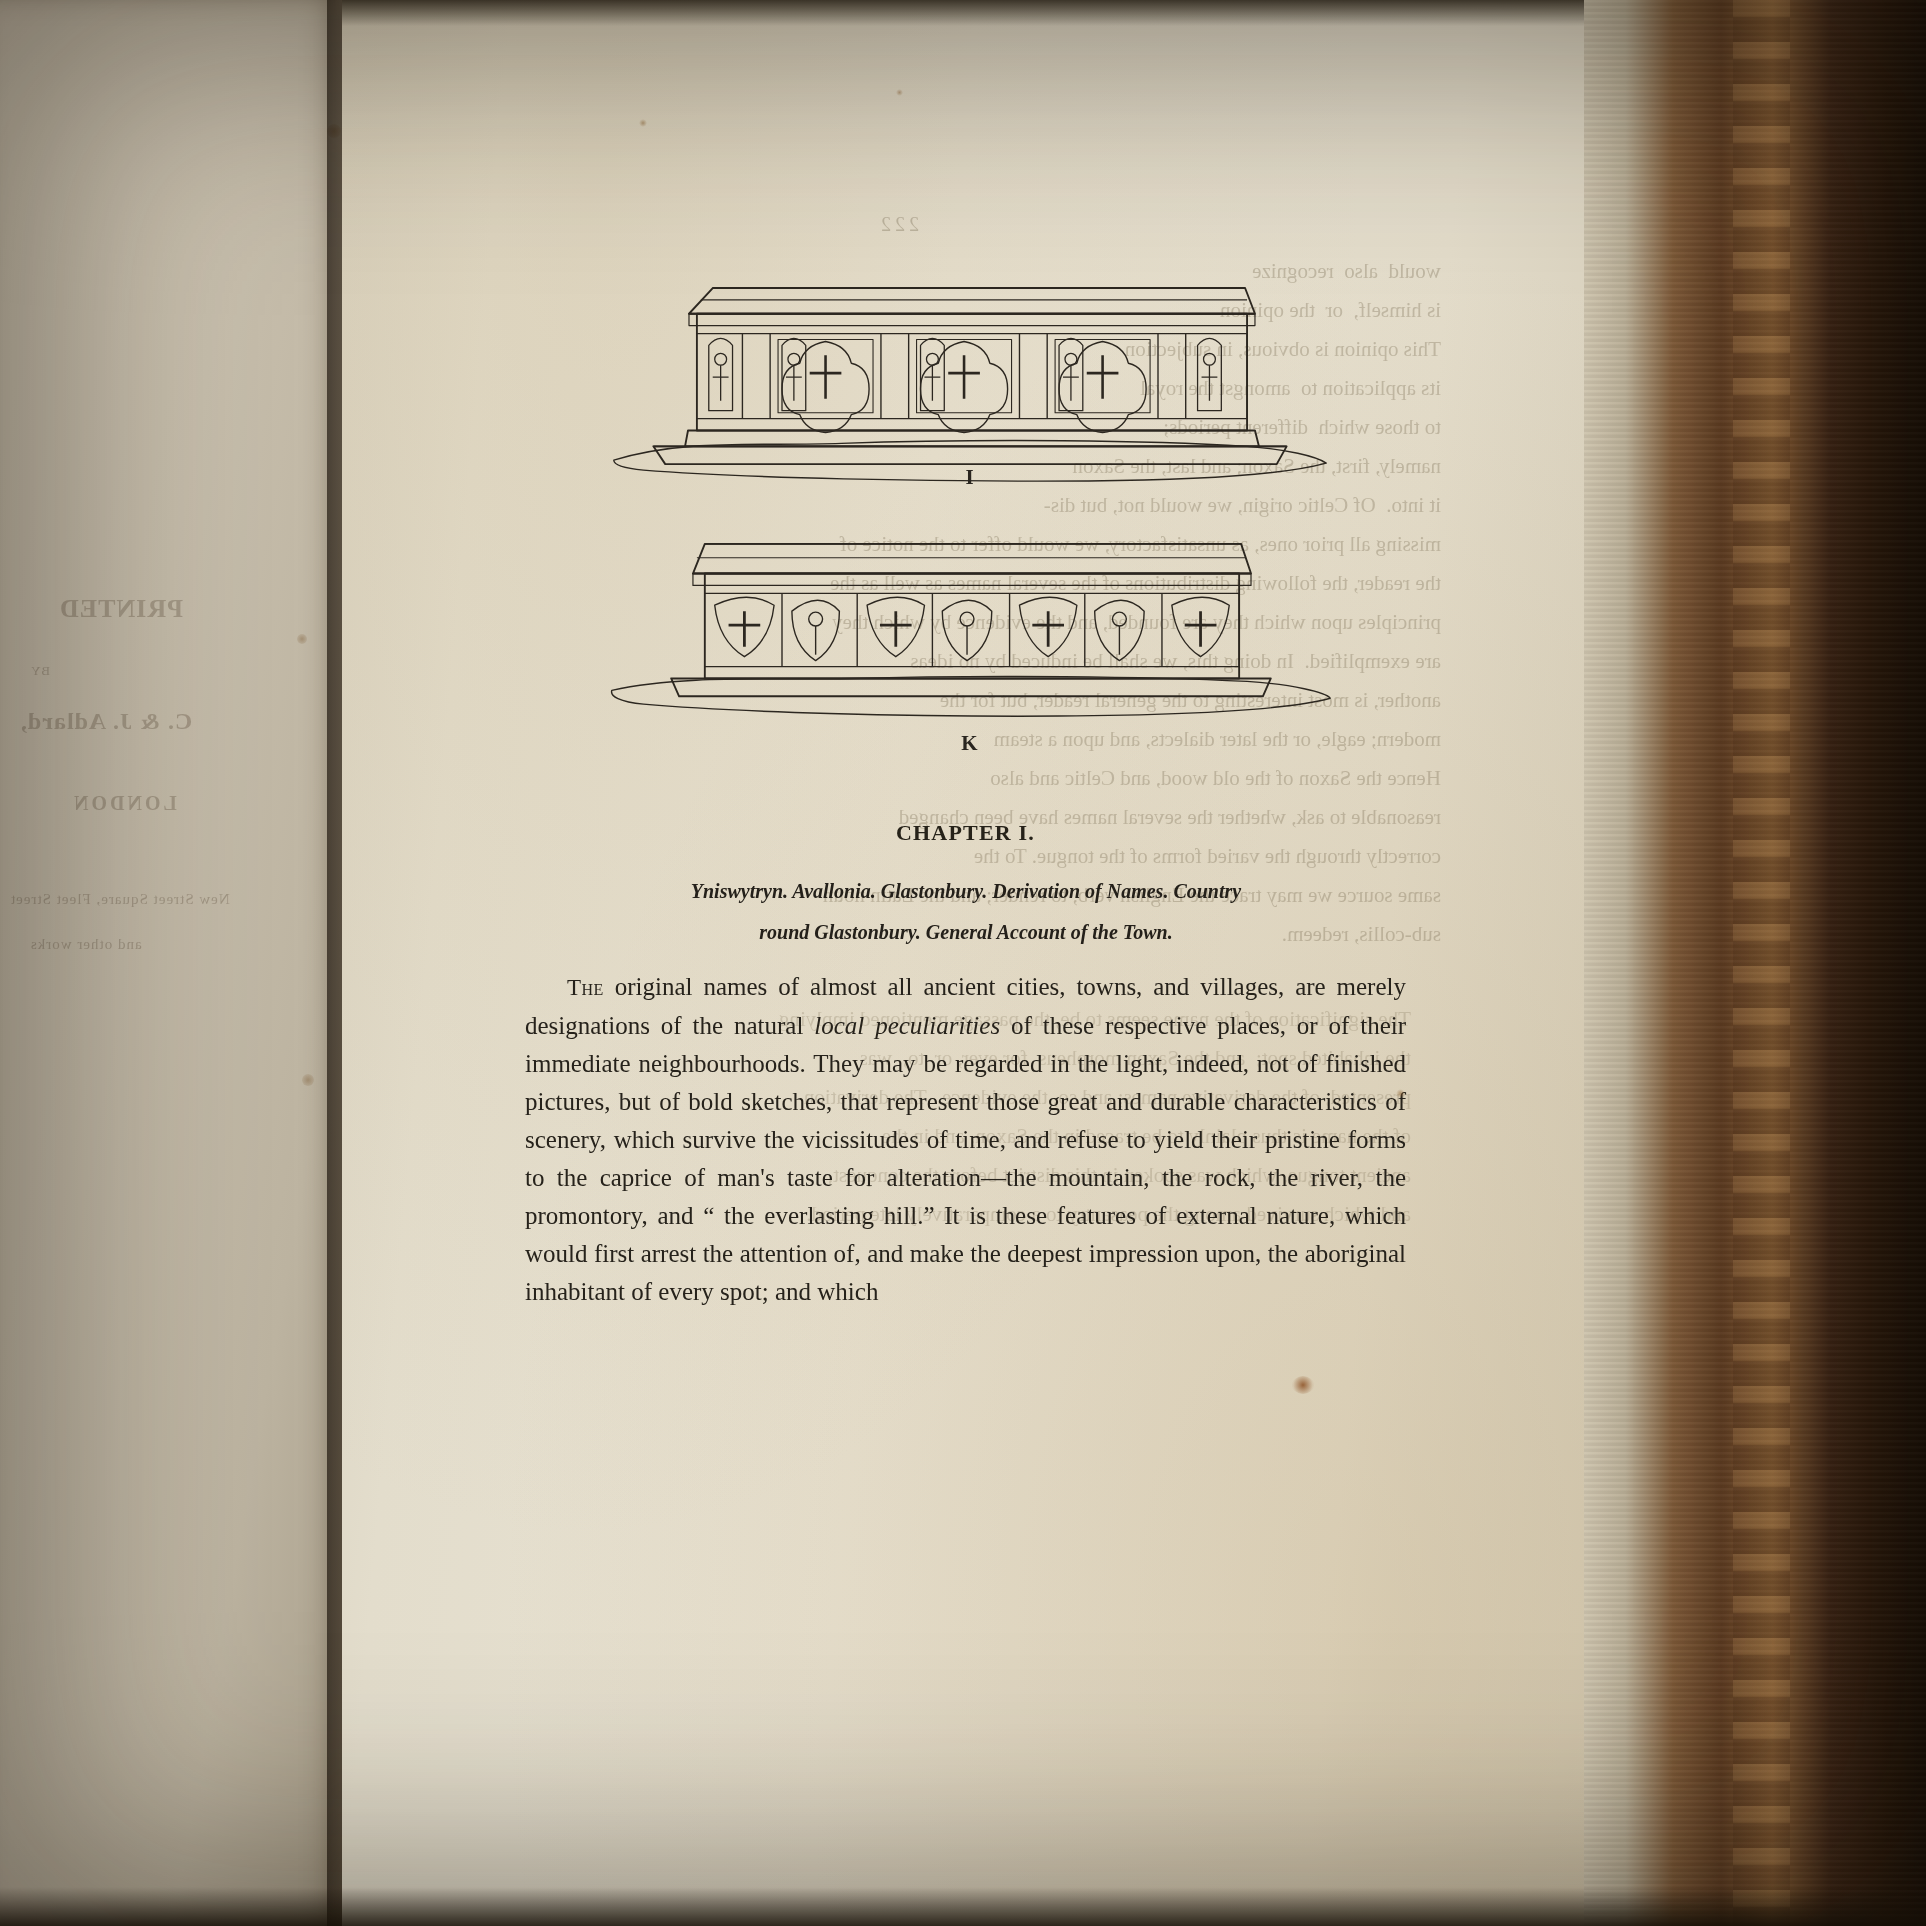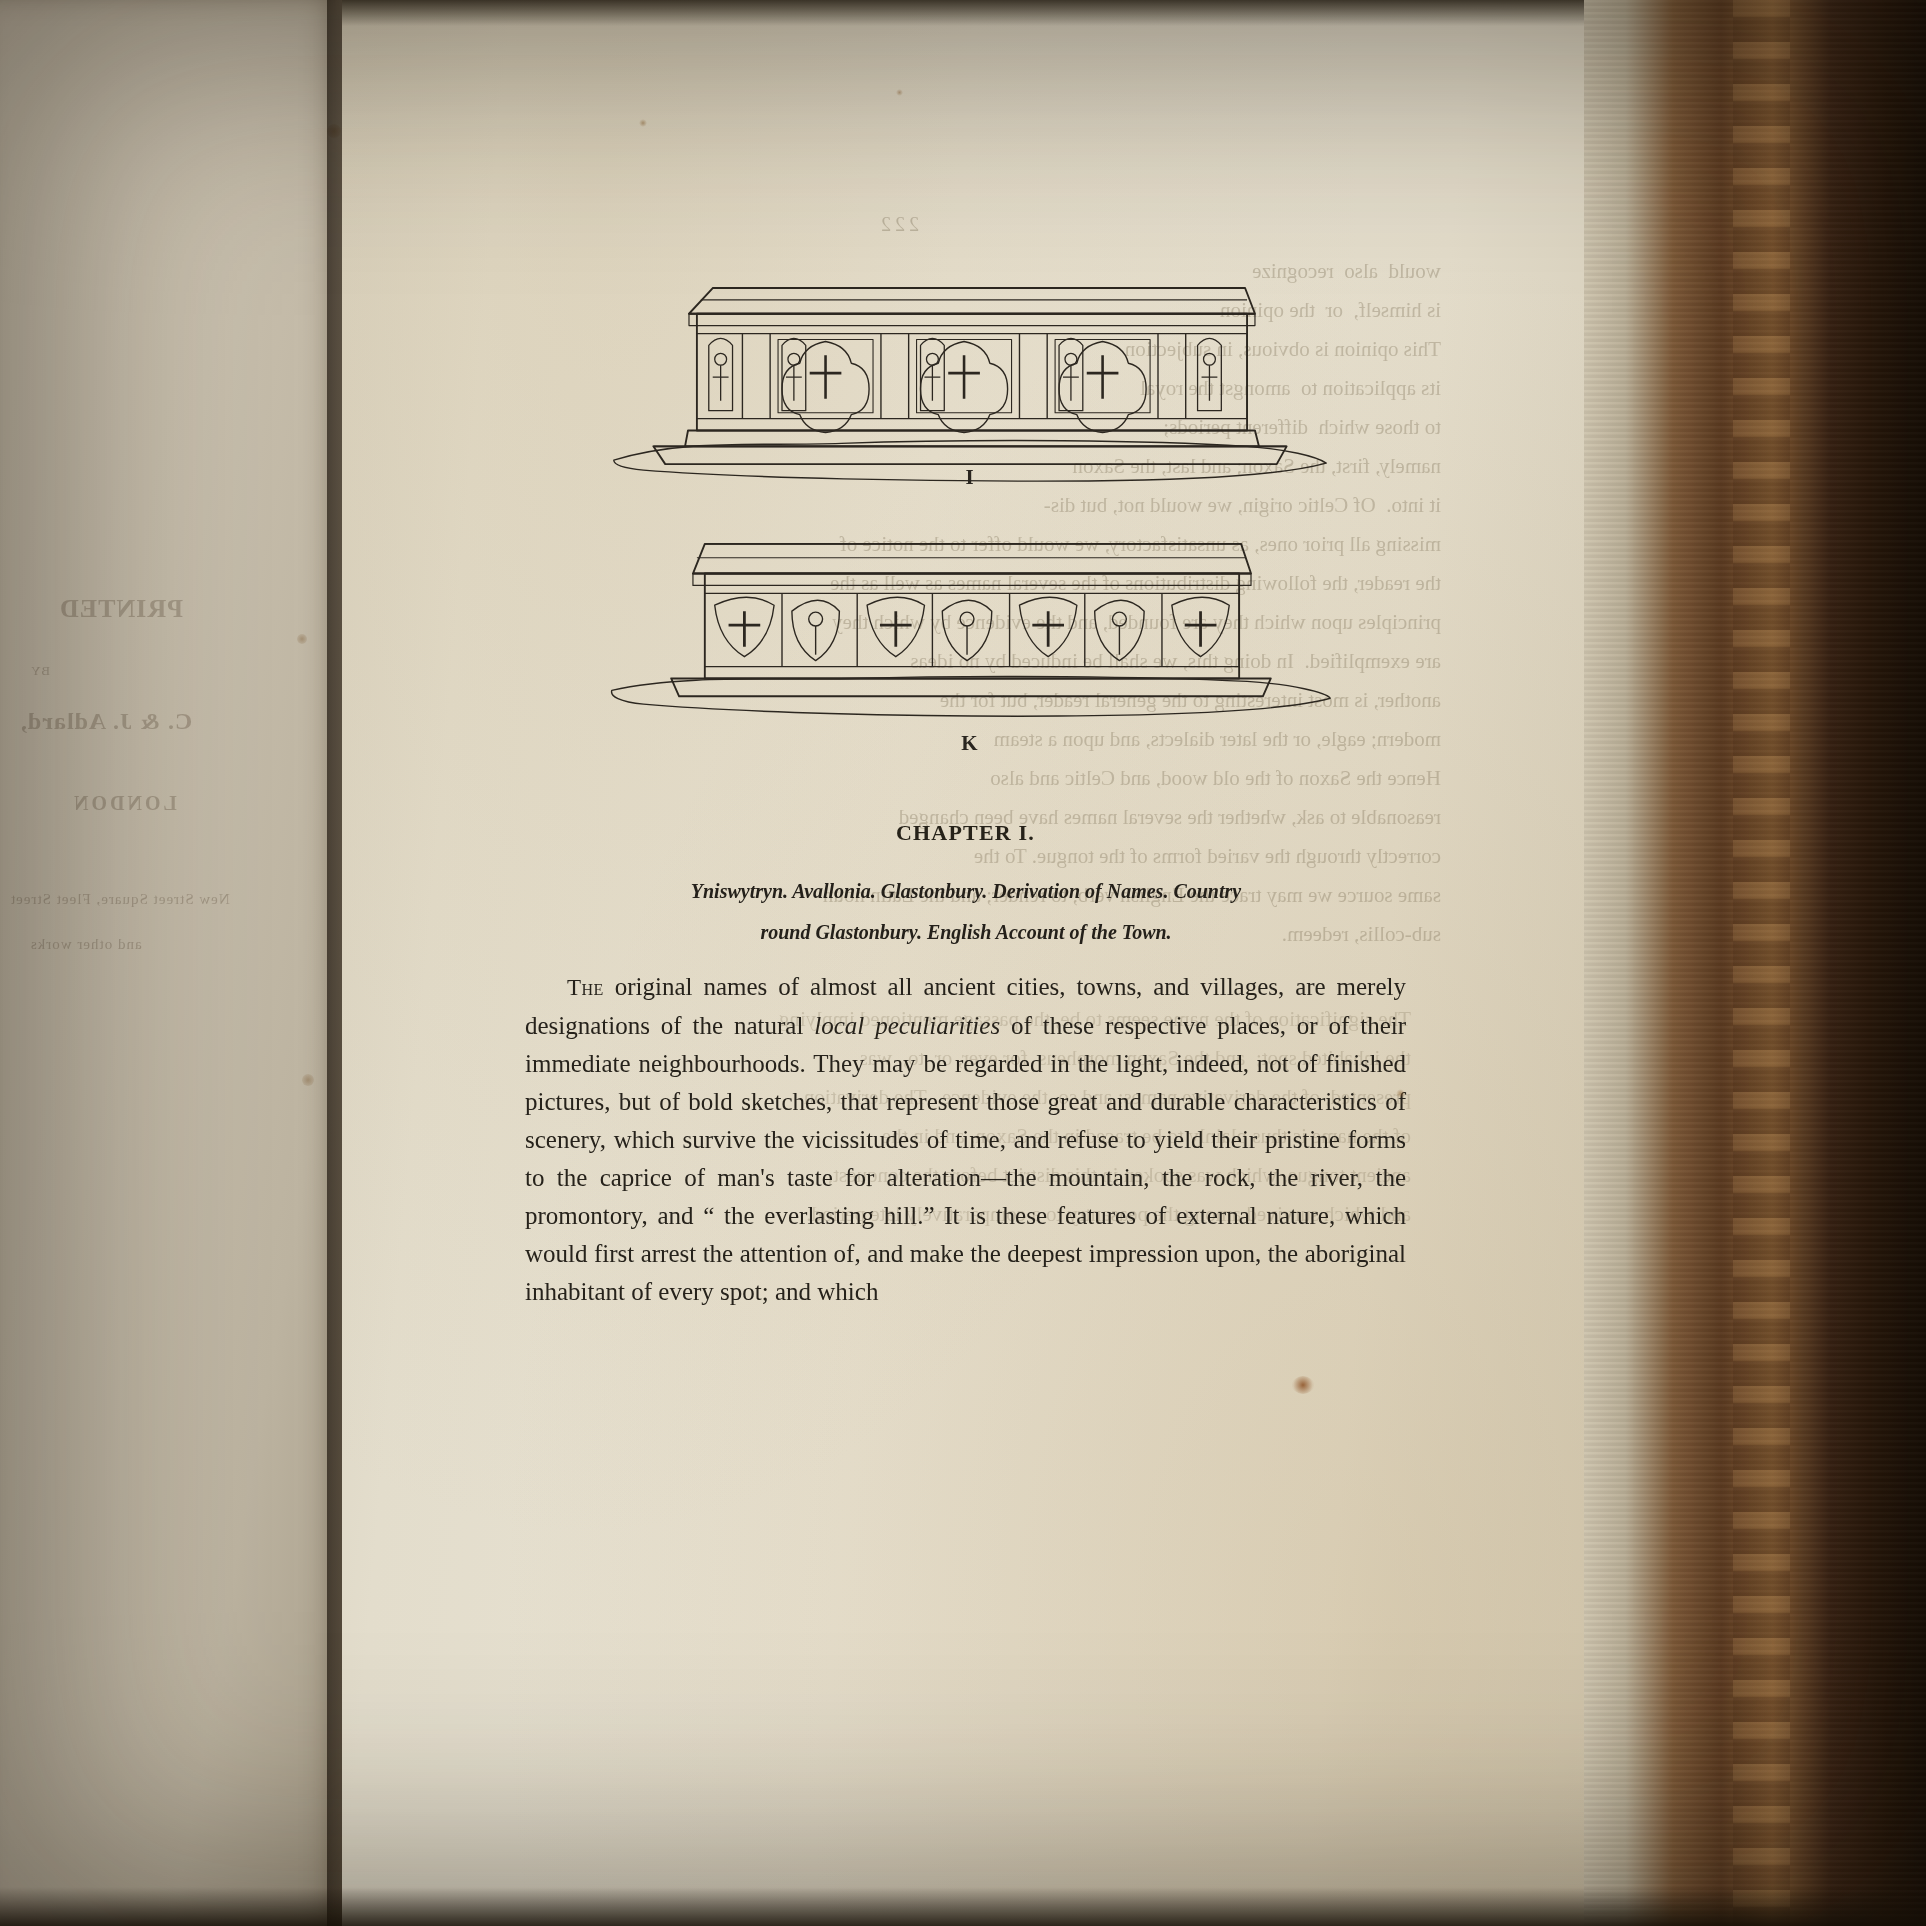--- a/index.html
+++ b/index.html
@@ -435,21 +435,21 @@
           </g>
           <path d="M652,74 L652,148" stroke-width="1.3"></path>
         </g>
       </svg>
       <div class="fig-label fig-label-k">K</div>
 
       <div class="chapter-head">CHAPTER I.</div>
 
       <div class="chapter-subtitle">
         <span>Yniswytryn.  Avallonia.  Glastonbury.  Derivation of Names.  Country</span><br>
-        <span>round Glastonbury.   English Account of the Town.</span>
+        <span>round Glastonbury.   General Account of the Town.</span>
       </div>
 
       <div class="body-text">
         <p><span class="indent"></span><span class="dropcap-sc">The</span><span> original names of almost all ancient cities, towns, and villages, are merely designations of  the natural </span><span class="ital">local peculiarities</span><span> of these respective places,  or  of  their  immediate  neighbourhoods.    They  may  be  regarded in  the  light,  indeed,  not  of  finished  pictures,  but  of  bold  sketches,  that represent those great and durable characteristics of scenery, which survive the  vicissitudes  of  time,  and  refuse  to  yield their  pristine  forms  to  the caprice of man's taste for alteration—the mountain, the rock, the river, the promontory,  and  “ the everlasting hill.”   It  is  these  features  of  external nature,  which  would  first  arrest  the  attention  of,  and  make  the  deepest impression  upon,  the  aboriginal  inhabitant  of  every  spot;   and  which</span></p>
       </div>
 
       <div class="fox fox-a"></div>
       <div class="fox fox-b"></div>
       <div class="fox fox-c"></div>
       <div class="fox fox-d"></div>

